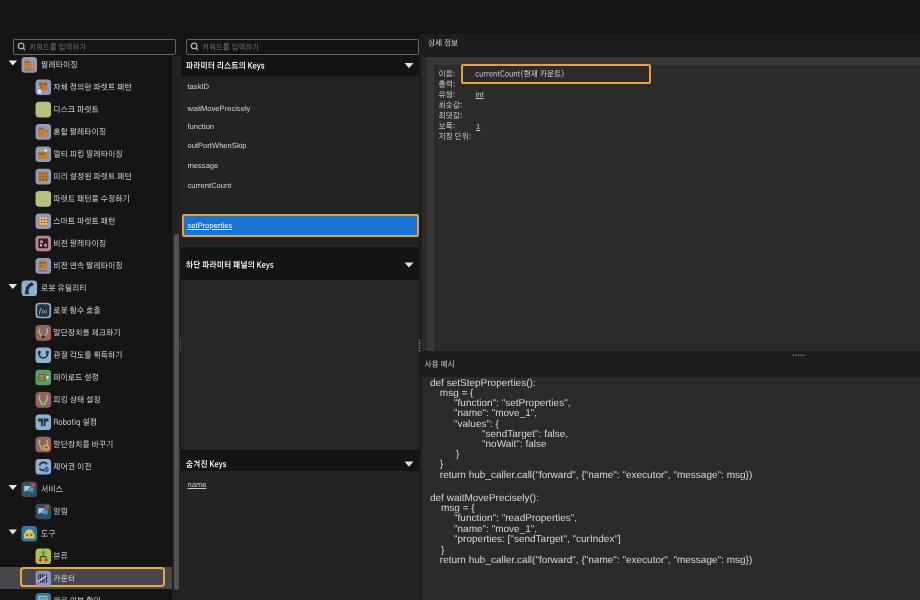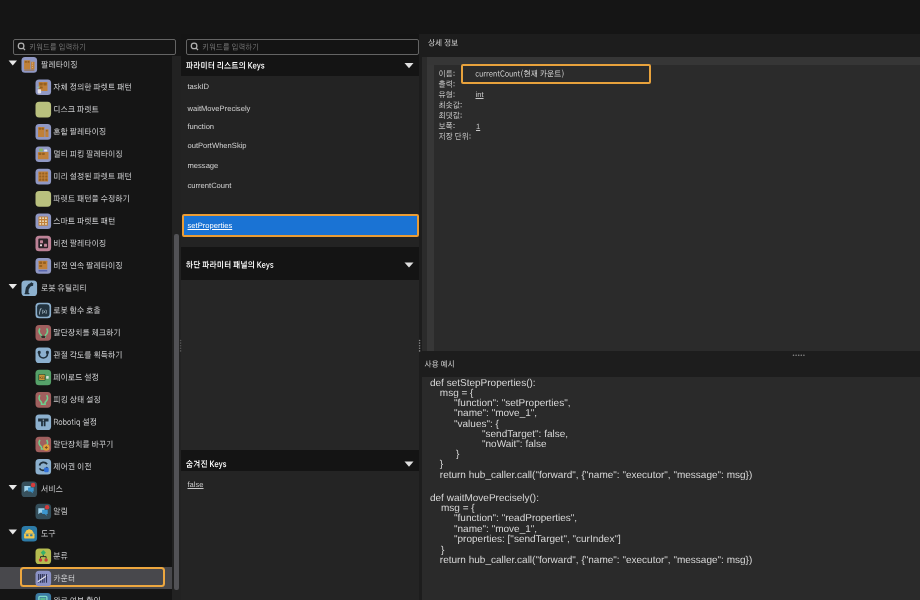--- a/index.html
+++ b/index.html
@@ -23,21 +23,21 @@
 <div class="abs" style="left:181px;top:436.7px;width:238px;height:163.3px;background:#242424"></div>
 <div class="mi" style="top:46.3px">taskID</div>
     <div class="mi" style="top:68px">waitMovePrecisely</div>
     <div class="mi" style="top:85.6px">function</div>
     <div class="mi" style="top:105.2px">outPortWhenSkip</div>
     <div class="mi" style="top:124.9px">message</div>
     <div class="mi" style="top:144.6px">currentCount</div>
     <div class="mi" style="top:181px">count</div>
 <div class="abs" style="left:181.5px;top:180px;width:237px;height:23px;background:#1a73d4;border:2px solid #ea9c35;border-radius:2px"></div>
 <div class="abs mi" style="left:187.5px;top:184.5px;color:#fff">setProperties</div>
-<div class="abs mi" style="left:187.5px;top:443.6px;color:#c9c9c9">false</div>
+<div class="abs mi" style="left:187.5px;top:443.6px;color:#c9c9c9">name</div>
 <div class="abs" style="left:422px;top:23px;width:498px;height:294px;background:#2b2b2b"></div>
 <div class="abs" style="left:427px;top:23px;width:7px;height:294px;background:#373737"></div>
 <div class="abs" style="left:427px;top:23px;width:493px;height:7.5px;background:#363636"></div>
 <div class="abs" style="left:422px;top:343px;width:498px;height:257px;background:#2a2a2a"></div>
 <div class="abs" style="left:460.5px;top:29.5px;width:190.5px;height:20.5px;border:2px solid #e8a23c;border-radius:2px"></div>
 <div class="abs mi" style="left:475.5px;top:54px;color:#c9c9c9">int</div>
 <div class="abs mi" style="left:476px;top:85.7px;color:#c9c9c9">1</div>
 <div class="cl" style="left:430.0px;top:344.7px">def setStepProperties():</div>
     <div class="cl" style="left:439.8px;top:354.9px">msg = {</div>
     <div class="cl" style="left:454.0px;top:365.1px">"function": "setProperties",</div>

